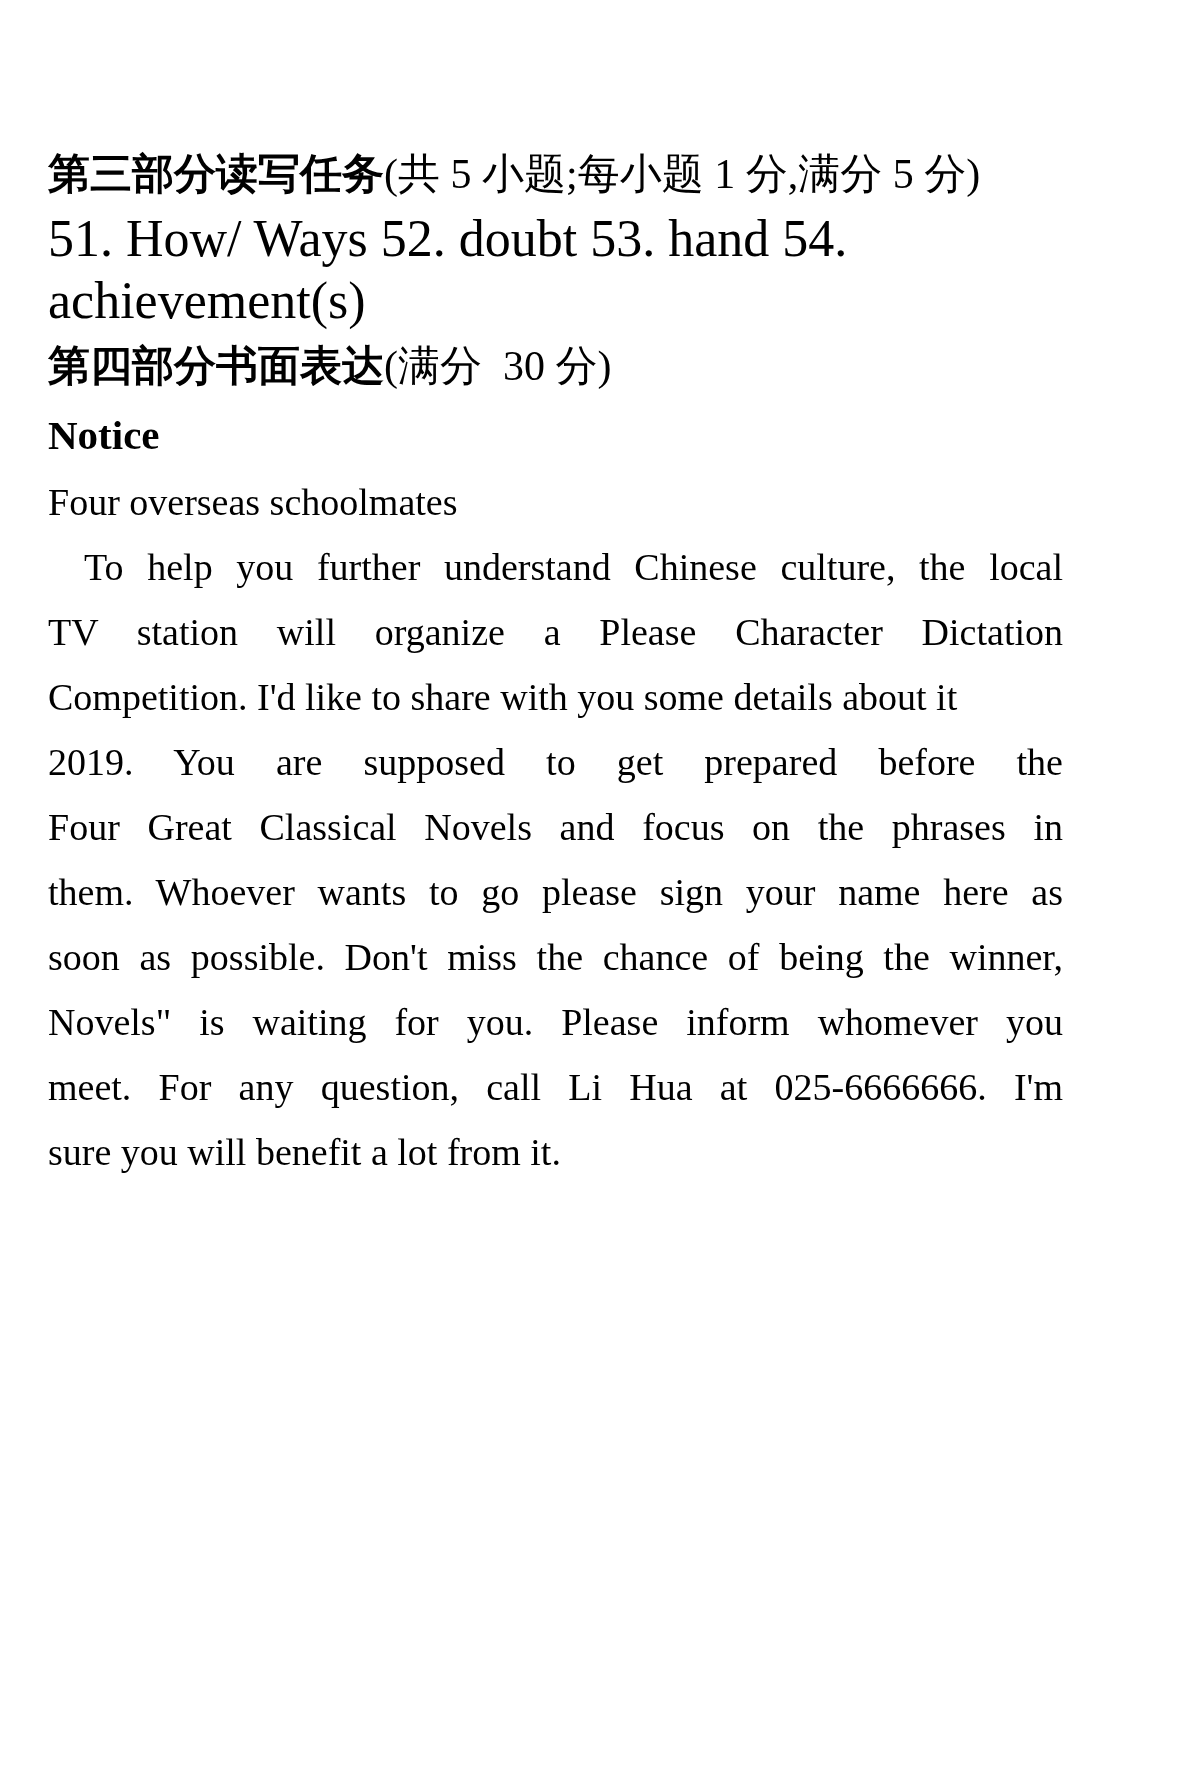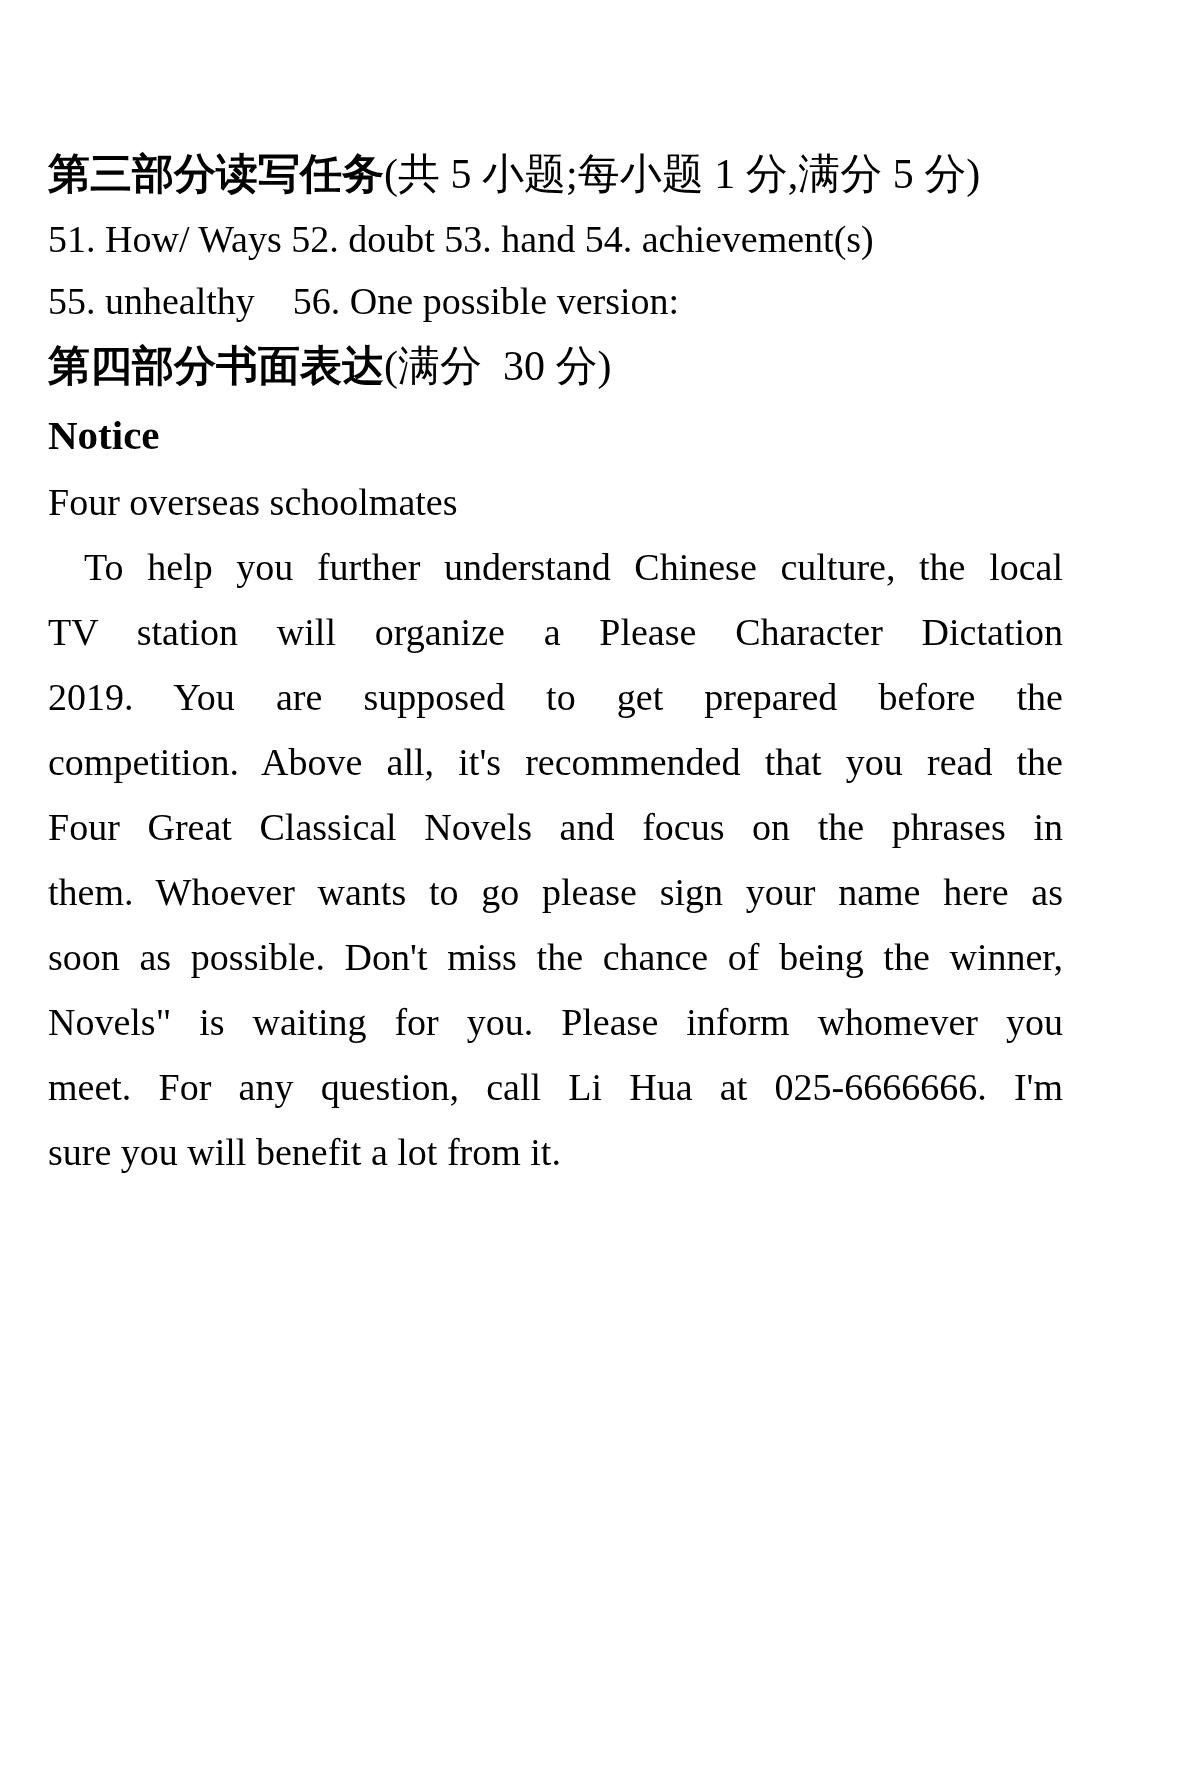--- a/index.html
+++ b/index.html
@@ -20,21 +20,21 @@
     white-space: normal;
   }
   .pre { white-space: pre; }
   .h-cn {
     font-size: 42px;
     line-height: 68px;
     white-space: pre;
   }
   .h-cn .b { font-weight: bold; }
   .ans {
-    font-size: 38px;
+    font-size: 52px;
     line-height: 62px;
   }
   .notice-title {
     font-weight: bold;
     text-align: left;
     font-size: 41px;
     line-height: 70px;
   }
   .j {
     text-align: justify;
@@ -44,33 +44,32 @@
 </style>
 </head>
 <body>
 
 <div class="page">
 
   <div class="line h-cn"><span class="b">第三部分读写任务</span><span>(共 5 小题;每小题 1 分,满分 5 分)</span></div>
 
   <div class="line ans">51. How/ Ways 52. doubt 53. hand 54. achievement(s)</div>
 
-  <div class="line ans pre">55. unhealthy    56. One possible version:</div>
 
   <div class="line h-cn"><span class="b">第四部分书面表达</span><span>(满分  30 分)</span></div>
 
   <div class="line notice-title">Notice</div>
 
   <div class="line">Four overseas schoolmates</div>
 
   <div class="line j indent">To help you further understand Chinese culture, the local</div>
   <div class="line j">TV station will organize a Please Character Dictation</div>
+  <div class="line">Competition. I'd like to share with you some details about it</div>
 
   <div class="line j">2019. You are supposed to get prepared before the</div>
-  <div class="line j">competition. Above all, it's recommended that you read the</div>
   <div class="line j">Four Great Classical Novels and focus on the phrases in</div>
   <div class="line j">them. Whoever wants to go please sign your name here as</div>
   <div class="line j">soon as possible. Don't miss the chance of being the winner,</div>
   <div class="line j">Novels" is waiting for you. Please inform whomever you</div>
   <div class="line j">meet. For any question, call Li Hua at 025-6666666. I'm</div>
   <div class="line">sure you will benefit a lot from it.</div>
 
 </div>
 
 </body></html>

